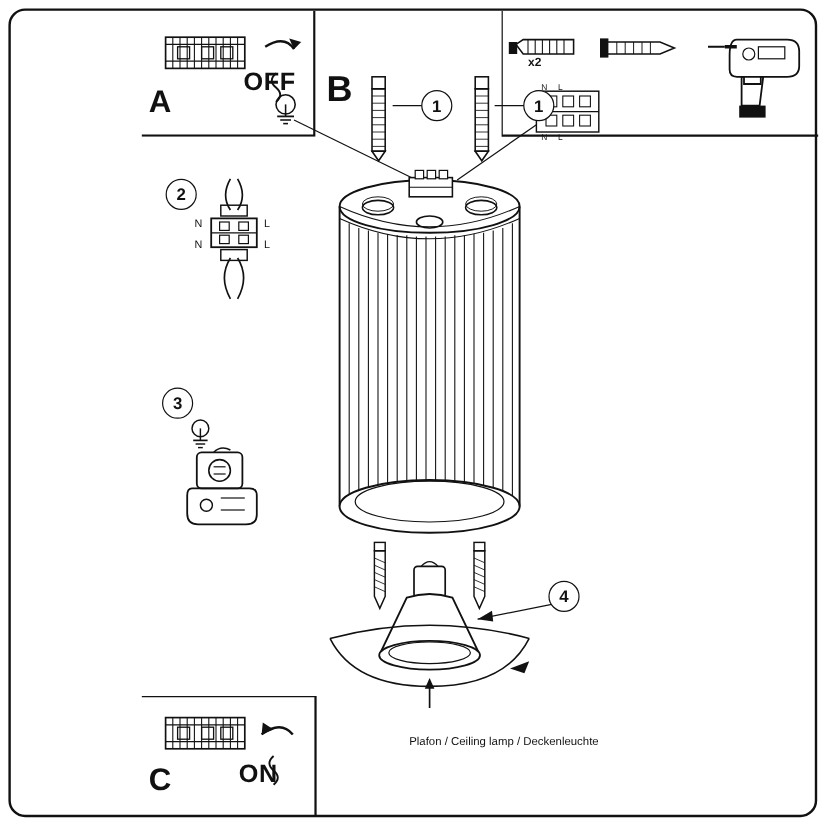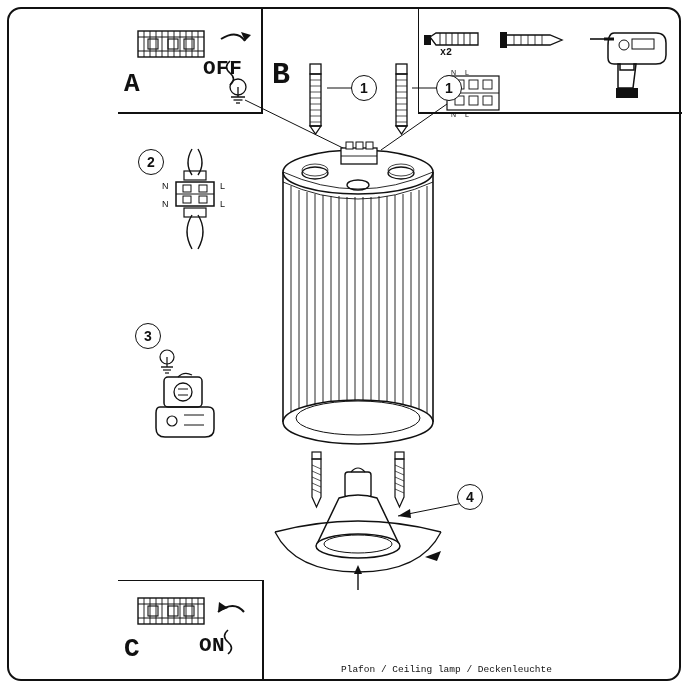--- a/index.html
+++ b/index.html
@@ -24,21 +24,21 @@
     width: 674px;
     height: 674px;
     border: 2px solid #111;
     border-radius: 14px;
     box-sizing: border-box;
   }
   .abs { position: absolute; }
   svg { display: block; }
   .lbl {
     position: absolute;
-    font-family: Liberation Mono, monospace;
+    font-family: Liberation Sans, sans-serif;
     color: #111;
     white-space: nowrap;
   }
   .big-letter {
     font-size: 26px;
     font-weight: 700;
   }
   .big-B {
     font-size: 30px;
     font-weight: 700;
@@ -407,15 +407,15 @@
   </div>
   <div class="circ-num" style="left:351px; top:75px;">1</div>
 
   <div class="abs" style="left:412px; top:80px;">
     <svg width="34" height="16" viewBox="0 0 34 16">
         <line x1="0" y1="8" x2="32" y2="8" stroke="#111" stroke-width="1"></line>
       </svg>
   </div>
   <div class="circ-num" style="left:436px; top:75px;">1</div>
 
-  <div class="lbl footer-text" style="left:341px; top:663px;">Plafon / Ceiling lamp / Deckenleuchte</div>
+  <div class="lbl footer-text" style="left:341px; top:612px;">Plafon / Ceiling lamp / Deckenleuchte</div>
 
 </div>
 
 </body></html>

